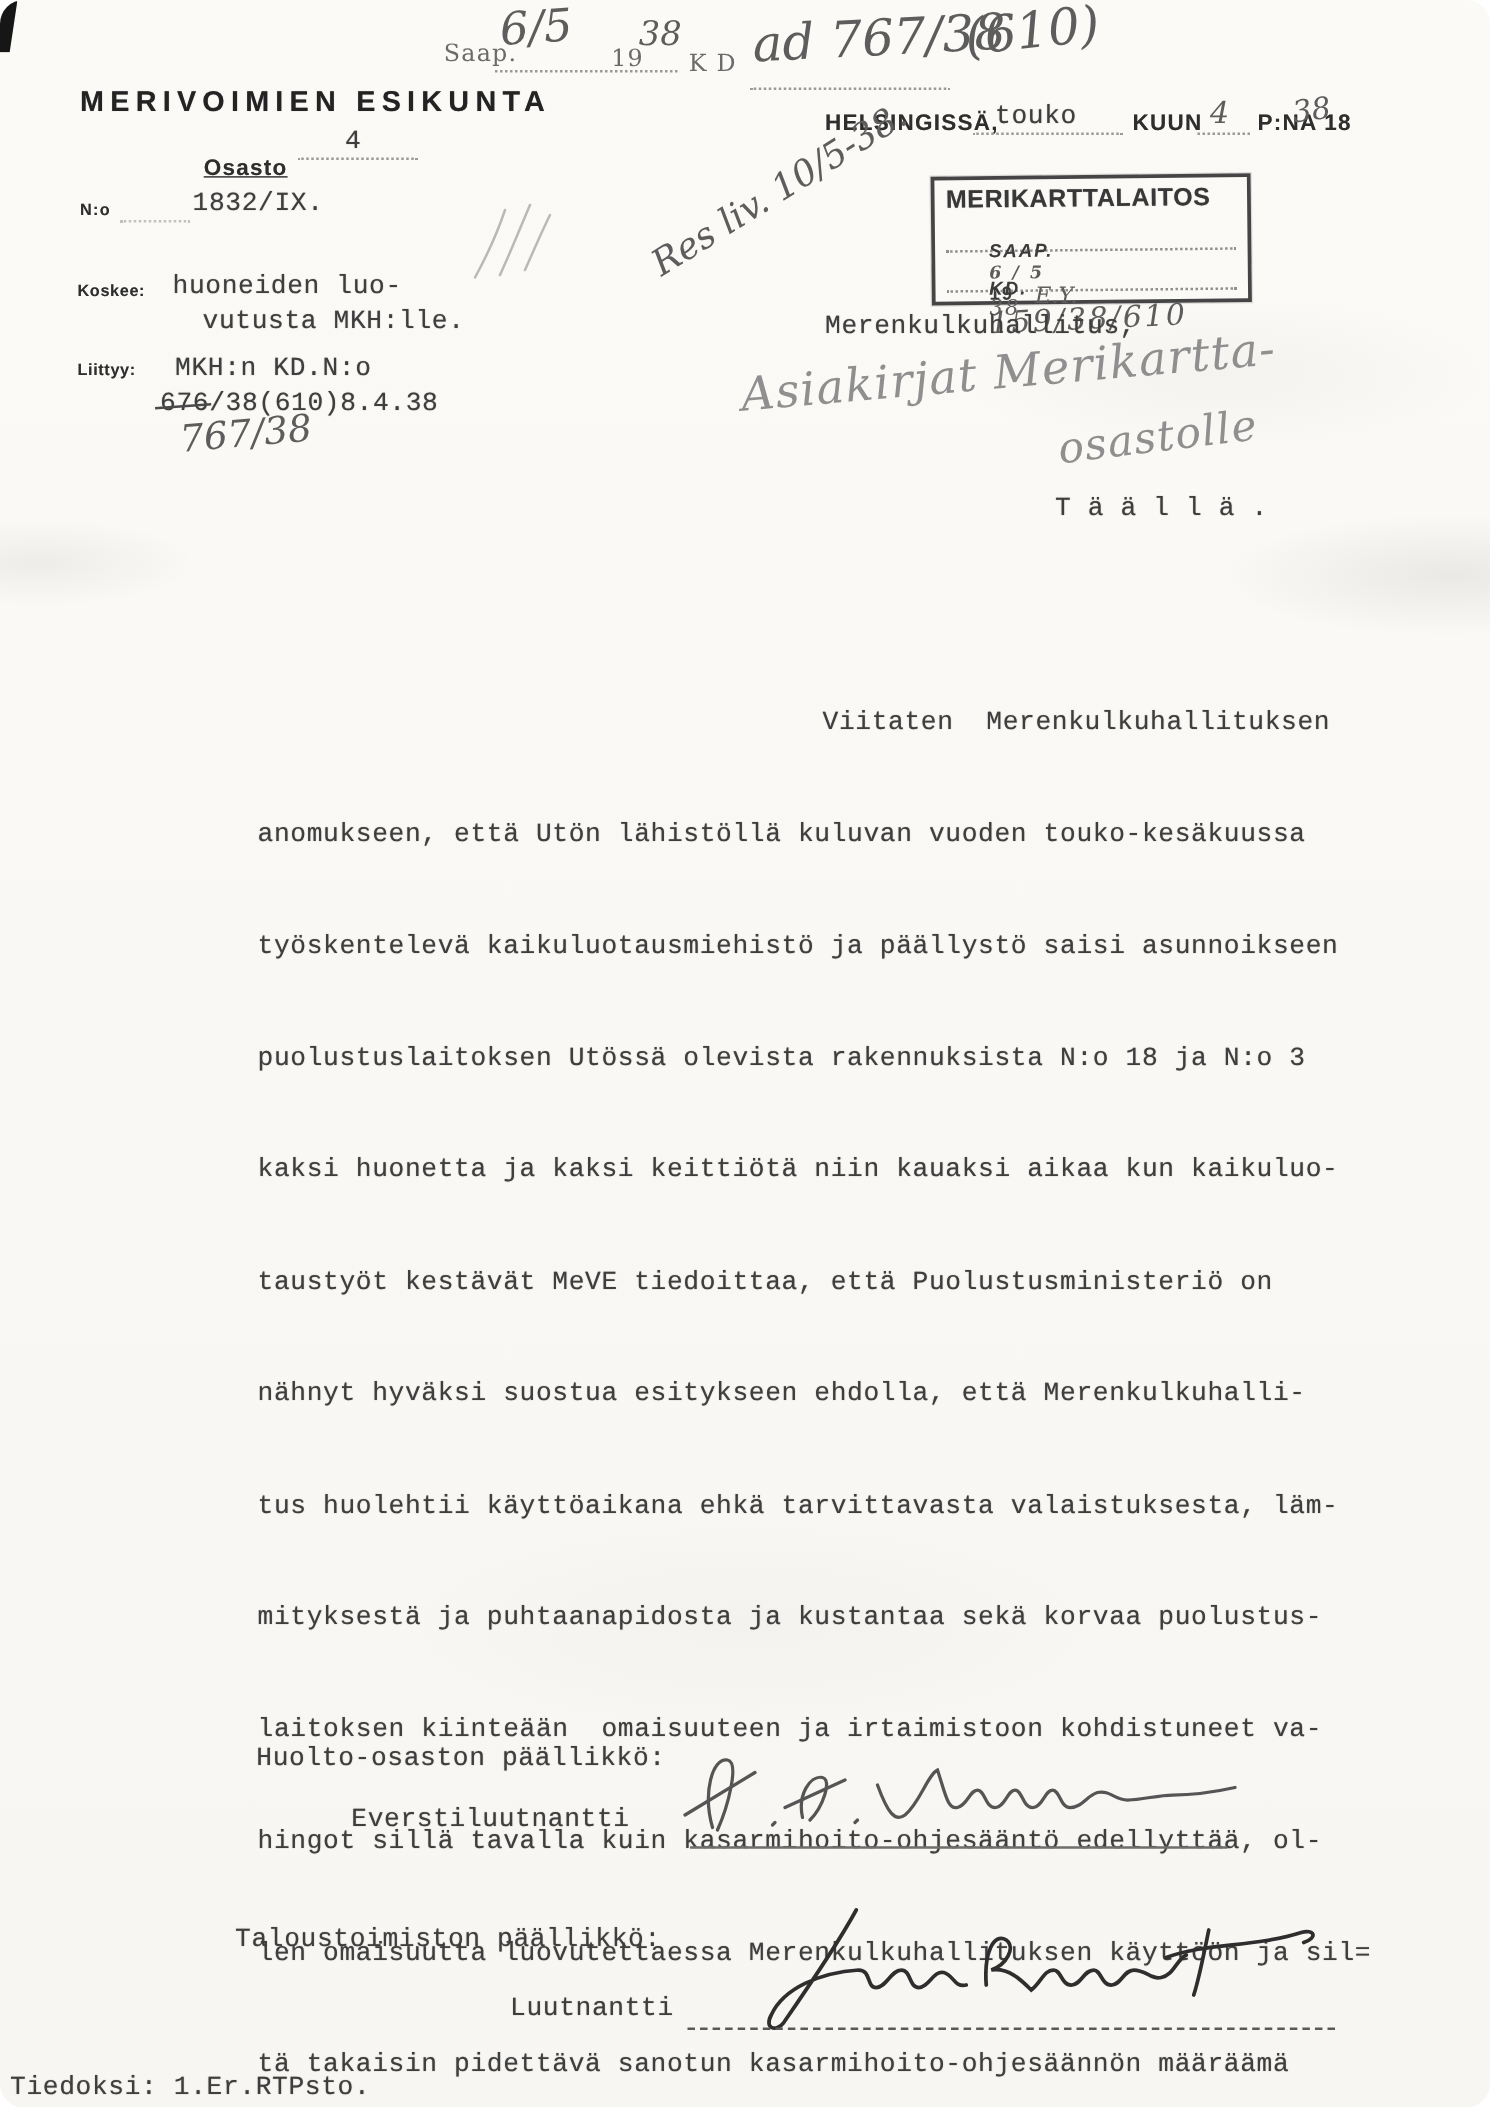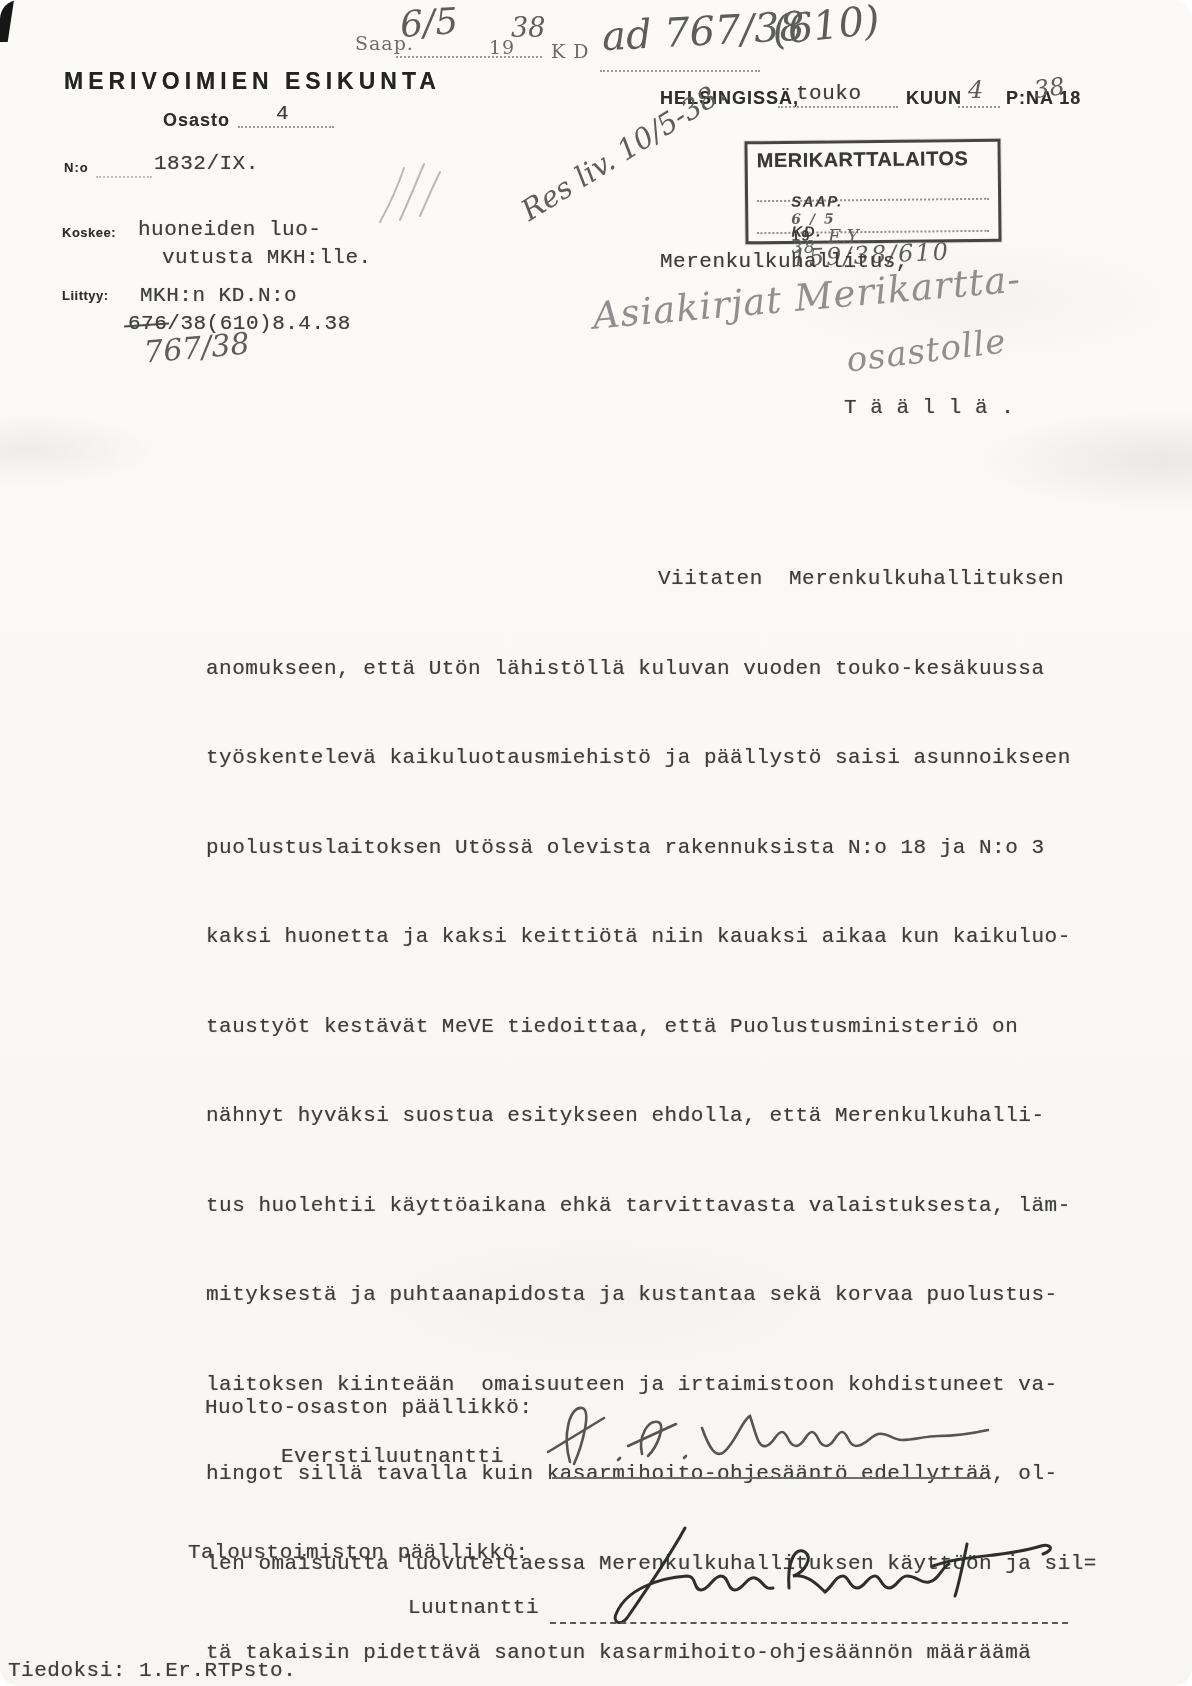--- a/index.html
+++ b/index.html
@@ -87,21 +87,21 @@
   <div class="abs hw" style="left:400px;top:2px;font-size:36px;transform:rotate(-4deg);">6/5</div>
   <div class="abs serif-print" style="left:489px;top:36px;">19</div>
   <div class="abs hw" style="left:511px;top:12px;font-size:27px;">38</div>
   <div class="abs serif-print" style="left:551px;top:40px;">K D</div>
   <div class="abs dotted" style="left:600px;top:46px;width:160px;height:24px;"></div>
   <div class="abs hw" style="left:602px;top:8px;font-size:40px;transform:rotate(-3deg);">ad 767/38</div>
   <div class="abs hw" style="left:772px;top:2px;font-size:40px;transform:rotate(-6deg);">(610)</div>
 
   <div class="abs org-title" style="left:64px;top:68px;">MERIVOIMIEN ESIKUNTA</div>
 
-  <div class="abs label-print" style="left:163px;top:110px;">Osasto</div>
+  <div class="abs label-print" style="left:163px;top:124px;text-decoration:underline;">Osasto</div>
   <div class="abs dotted" style="left:238px;top:100px;width:96px;height:26px;"></div>
   <div class="abs mono" style="left:276px;top:102px;">4</div>
 
   <div class="abs label-print label-small" style="left:64px;top:160px;">N:o</div>
   <div class="abs dotted" style="left:96px;top:150px;width:56px;height:26px;opacity:0.6;"></div>
   <div class="abs mono" style="left:154px;top:152px;">1832/IX.</div>
 
   <div class="abs label-print label-small" style="left:62px;top:225px;letter-spacing:0.5px;">Koskee:</div>
   <div class="abs mono" style="left:138px;top:218px;">huoneiden luo-</div>
   <div class="abs mono" style="left:162px;top:246px;text-align:center;">vutusta MKH:lle.</div>

